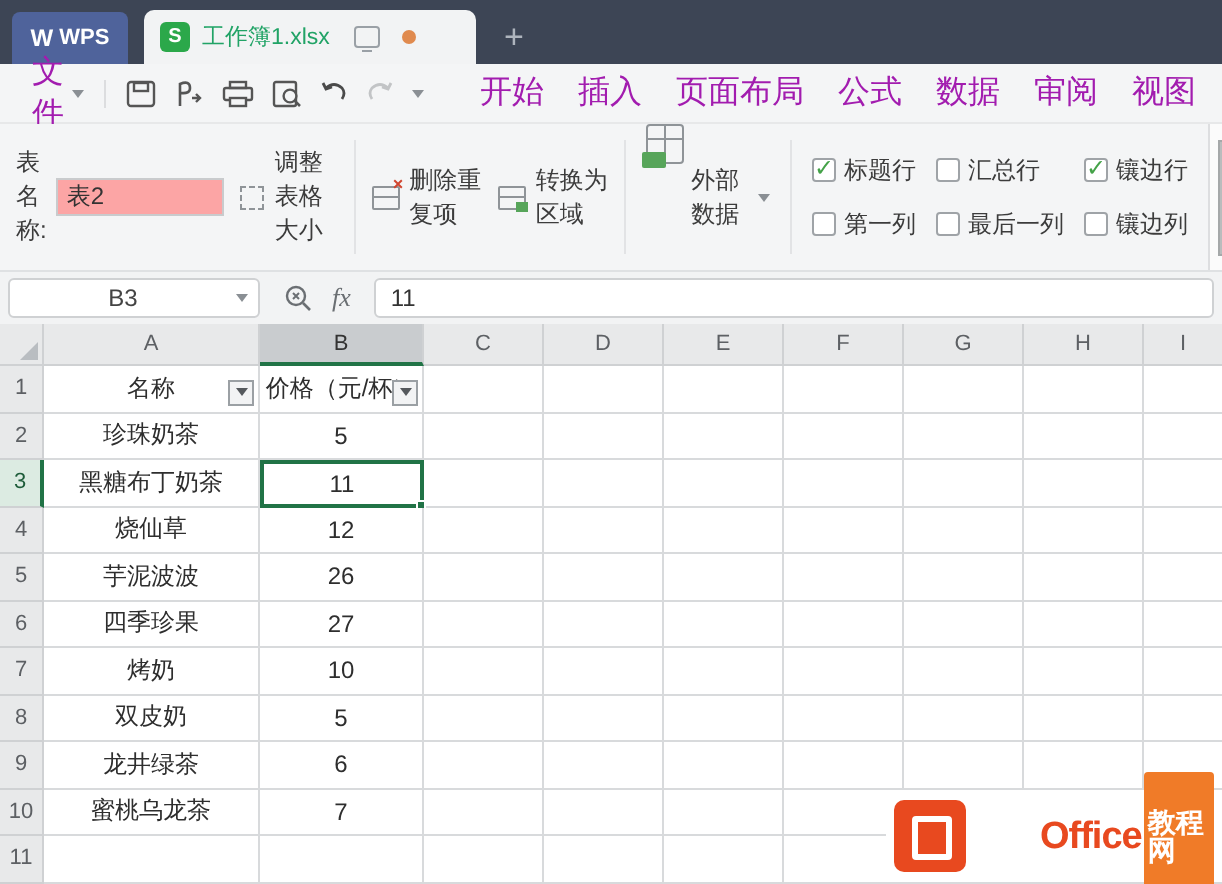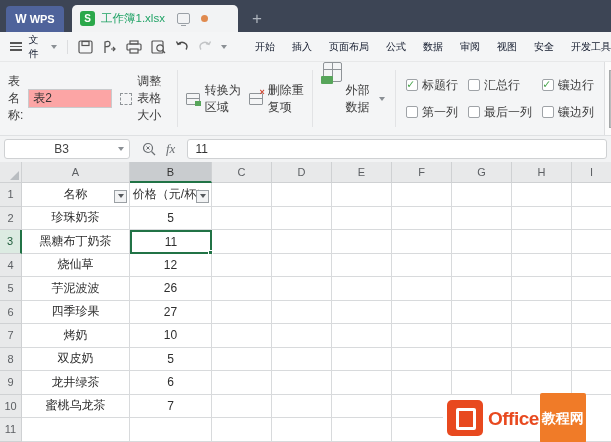--- a/index.html
+++ b/index.html
@@ -15,21 +15,21 @@
              display:flex; align-items:center; padding:0 8px; gap:6px; }
   .sheet-icon { width:15px; height:15px; background:#2ba84a; border-radius:3px; color:#fff; font-size:10px; font-weight:bold;
                 display:flex; align-items:center; justify-content:center; }
   .doc-tab .title { font-size:11.5px; color:#21a366; white-space:nowrap; overflow:hidden; }
   .monitor-icon { width:13px; height:11px; border:1px solid #9aa0a6; border-radius:2px; position:relative; margin-left:6px; }
   .monitor-icon:after { content:""; position:absolute; left:3px; right:3px; bottom:-3px; height:1px; background:#9aa0a6; }
   .dot { width:7px; height:7px; border-radius:50%; background:#e08a4e; margin-left:5px; }
   .newtab { color:#aeb4bd; font-size:17px; margin-left:14px; padding-bottom:3px; }
 
   
-  .menubar { height:30px; background:#f4f5f6; display:flex; align-items:center; font-size:10px; color:#0f172a; flex:0 0 30px; border-bottom:1px solid #e7e8e9;}
+  .menubar { height:30px; background:#f4f5f6; display:flex; align-items:center; font-size:16px; color:#a21caf; flex:0 0 30px; border-bottom:1px solid #e7e8e9;}
   .hamburger { width:13px; margin-left:10px; display:flex; flex-direction:column; gap:2px; }
   .hamburger span { height:1.5px; background:#555; }
   .file-menu { display:flex; align-items:center; gap:4px; padding:0 6px 0 6px; }
   .caret { width:0; height:0; border-left:3.5px solid transparent; border-right:3.5px solid transparent; border-top:4px solid #8a8f94; }
   .qat { display:flex; align-items:center; gap:9px; padding:0 10px; border-left:1px solid #dcdddf; margin-left:4px; }
   .qat svg { display:block; }
   .menu-items { display:flex; align-items:center; gap:17px; margin-left:18px; white-space:nowrap; }
   .menu-items .mi { cursor:default; }
 
   
@@ -43,21 +43,21 @@
   .mini-icon.red:after { content:"×"; position:absolute; right:-3px; top:-7px; color:#d0452f; font-size:9px; font-weight:bold; }
   .mini-icon.green:after { content:""; position:absolute; right:-2px; bottom:-2px; width:6px; height:5px; background:#57a55a; }
   .dash-sq { width:12px; height:12px; border:1px dashed #8f9498; position:relative; flex:0 0 auto; }
   .big-icon { width:26px; height:20px; border:1px solid #8f9498; border-radius:2px; margin:0 auto; position:relative; background:
       linear-gradient(#8f9498,#8f9498) 0 6px/100% 1px no-repeat,
       linear-gradient(#8f9498,#8f9498) 8px 0/1px 100% no-repeat,
       linear-gradient(#8f9498,#8f9498) 17px 0/1px 100% no-repeat; }
   .big-icon:after { content:""; position:absolute; left:-3px; bottom:-3px; width:12px; height:8px; background:#57a55a; border-radius:1px; }
   .ext-grp { display:flex; flex-direction:row; justify-content:center; gap:4px; padding:0 10px; }
   .ext-label { display:flex; align-items:center; gap:3px; }
-  .opts { display:grid; grid-template-columns:auto auto auto; grid-column-gap:10px; grid-row-gap:10px; align-content:center; padding:0 10px;font-family:Liberation Mono, monospace; }
+  .opts { display:grid; grid-template-columns:auto auto auto; grid-column-gap:10px; grid-row-gap:10px; align-content:center; padding:0 10px; }
   .opt { display:flex; align-items:center; gap:4px; white-space:nowrap; }
   .cb { width:12px; height:12px; border:1px solid #9fa3a7; background:#fff; border-radius:2px; position:relative; flex:0 0 auto; }
   .opt.checked .cb:after { content:"✓"; position:absolute; left:0px; top:-3px; color:#44a248; font-size:12px; font-weight:bold; }
   .gallery { flex:1; background:#fbfbfb; border-left:1px solid #dddee0; display:flex; align-items:center; gap:2px; padding:4px 2px 4px 4px; overflow:hidden; }
   .tstyle { width:58px; height:58px; flex:0 0 auto; padding:5px 2px; display:flex; flex-direction:column; justify-content:space-between; }
   .tstyle .dl { height:2px; background-image:repeating-linear-gradient(90deg, var(--c) 0 5px, transparent 5px 8px); margin:0 3px; }
   .ts-gray { background:#b9bcbd; border:1px solid #a5a8a9; }
   .ts-gray .dl { --c:#6d7173; }
   .ts-plain { background:#fff; border:1px solid #d9dadb; }
   .ts-plain .dl { --c:#3f4142; }
@@ -97,21 +97,21 @@
   .filter-btn { position:absolute; right:2px; bottom:3px; width:13px; height:13px; background:#f2f3f4; border:1px solid #9ba0a4;
                 display:flex; align-items:center; justify-content:center; }
   .filter-btn .caret { border-left-width:3px; border-right-width:3px; border-top-width:4px; border-top-color:#55595d; }
 
   
   .watermark { position:absolute; right:0; bottom:1px; width:168px; height:46px; background:#fff; display:flex; align-items:center; gap:5px; padding:2px 4px; }
   .wm-logo { width:36px; height:36px; background:#e8491f; border-radius:5px; position:relative; flex:0 0 auto; }
   .wm-logo:after { content:""; position:absolute; left:9px; top:8px; width:14px; height:16px; border:3px solid #fff; border-radius:2px; }
   .wm-text { display:flex; flex-direction:column; line-height:1; }
   .wm-line1 { display:flex; align-items:center; gap:1px; }
-  .wm-brand { color:#e8491f; font-weight:bold; font-size:19px; letter-spacing:-0.5px; }
+  .wm-brand { color:#e8491f; font-weight:bold; font-size:19px; letter-spacing:-0.5px;margin-left:32px; }
   .wm-suffix { background:#f07b28; color:#fff; font-weight:bold; font-size:14px; padding:18px 2px; border-radius:2px; }
   .wm-url { color:#f07b28; font-weight:bold; font-size:12.5px; margin-top:3px; letter-spacing:0.5px; }
 </style>
 </head>
 <body>
 
 <div class="app">
 
   <div class="titlebar">
     <div class="wps-btn">
@@ -188,26 +188,26 @@
         <input class="tname-input" value="表2" style="">
       </div>
       <div class="row-line">
         <span class="dash-sq"></span>
         <span>调整表格大小</span>
       </div>
     </div>
     <div class="rsep"></div>
     <div class="grp">
       <div class="row-line">
+        <span class="mini-icon red"></span>
+        <span>删除重复项</span>
+      </div>
+      <div class="row-line">
         <span class="mini-icon green"></span>
         <span>转换为区域</span>
-      </div>
-      <div class="row-line">
-        <span class="mini-icon red"></span>
-        <span>删除重复项</span>
       </div>
     </div>
     <div class="rsep"></div>
     <div class="ext-grp">
       <span class="big-icon"></span>
       <span class="ext-label">
         <span>外部数据</span>
         <span class="caret"></span>
       </span>
     </div>

